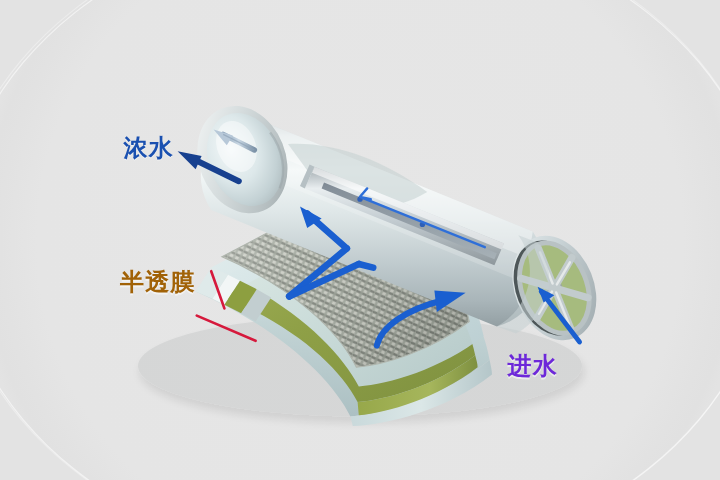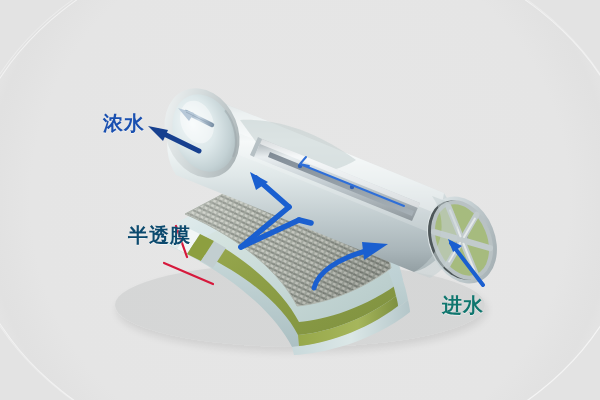--- a/index.html
+++ b/index.html
@@ -30,22 +30,22 @@
   .label{
     position:absolute;
     font-family:"Liberation Sans","DejaVu Sans",sans-serif;
     font-weight:700;
     white-space:nowrap;
     letter-spacing:1px;
     user-select:none;
   }
   #lbl-pure{left:150px;top:58px;font-size:19px;color:#aecae8;text-shadow:0 1px 0 rgba(255,255,255,.6);}
   #lbl-conc{left:103px;top:110px;font-size:20px;color:#1a50b0;text-shadow:0 1px 0 rgba(255,255,255,.5);}
-  #lbl-mem{left:100px;top:222px;font-size:20px;color:#0c4a6e;text-shadow:0 1px 0 rgba(255,255,255,.5);margin-left:28px;}
-  #lbl-feed{left:442px;top:292px;font-size:20px;color:#0f766e;text-shadow:0 1px 0 rgba(255,255,255,.5);}
+  #lbl-mem{left:100px;top:222px;font-size:20px;color:#a16207;text-shadow:0 1px 0 rgba(255,255,255,.5);}
+  #lbl-feed{left:423px;top:292px;font-size:20px;color:#6d28d9;text-shadow:0 1px 0 rgba(255,255,255,.5);}
 </style>
 </head>
 <body>
 
 <div id="stage">
 
   <div class="vignette"></div>
   <div class="vig-ring"></div>
 
   <div class="layer">

